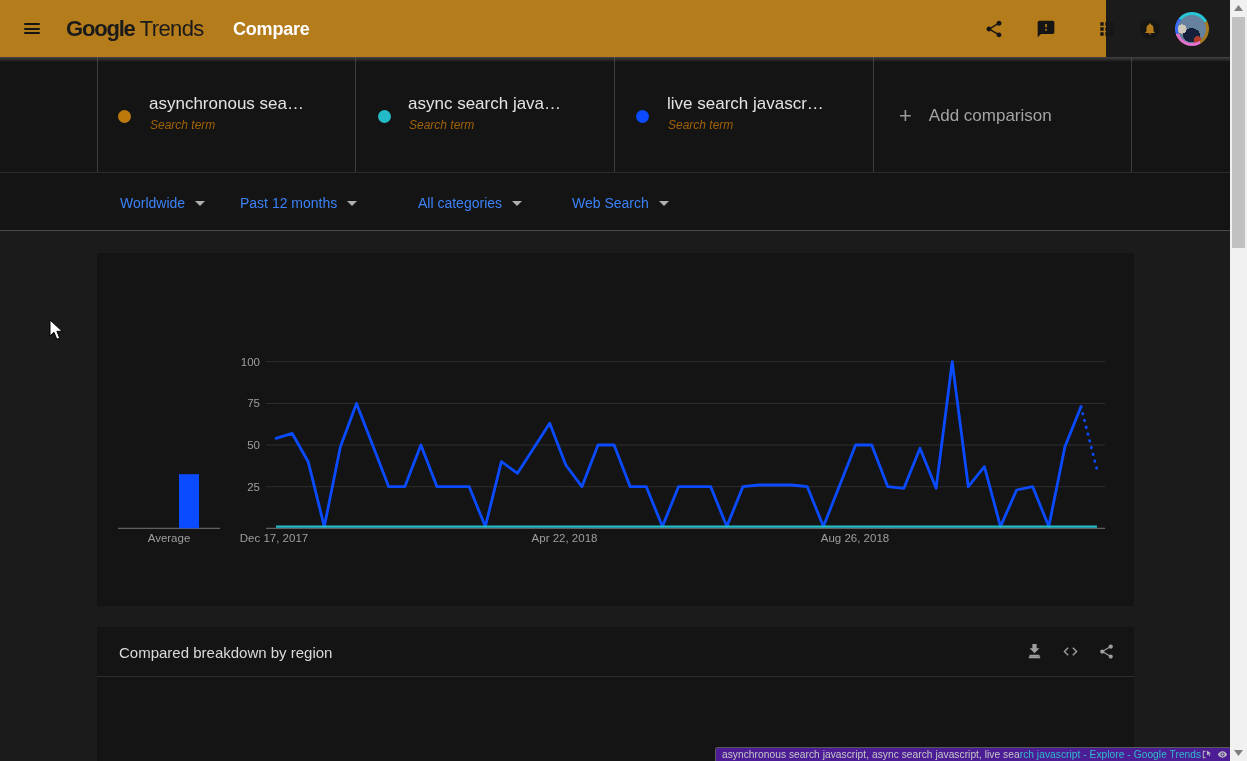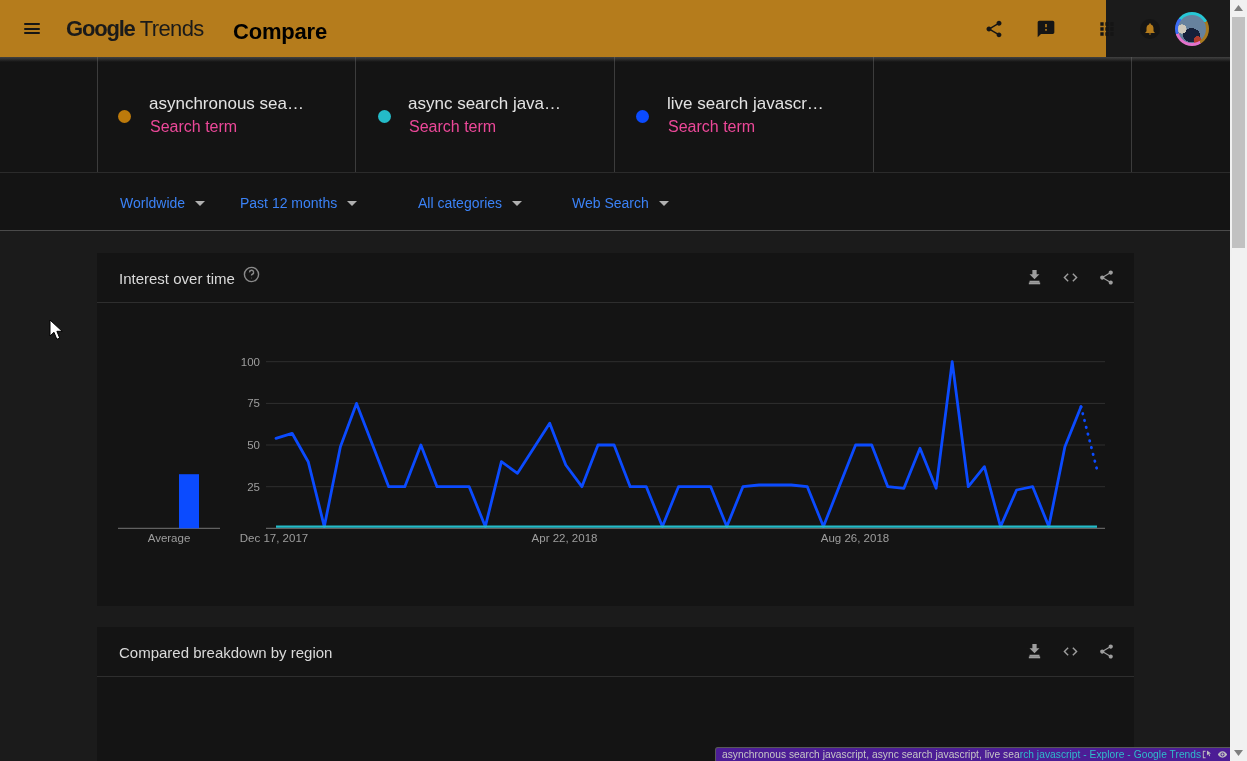--- a/index.html
+++ b/index.html
@@ -5,31 +5,31 @@
 * { margin:0; padding:0; box-sizing:border-box; }
 html,body { width:1247px; height:761px; overflow:hidden; }
 body { background:#1b1b1b; font-family:"Liberation Sans",sans-serif; position:relative; }
 
 
 #header { position:absolute; left:0; top:0; width:1106px; height:57px; background:#b57c1c; z-index:5; }
 #burger { position:absolute; left:24px; top:23px; width:16px; height:11px; }
 #burger div { height:2px; background:#151515; margin-bottom:2.6px; border-radius:1px; }
 #logo { position:absolute; left:66px; top:16px; font-size:22px; letter-spacing:-0.6px; color:#1a1a1a; }
 #logo .g { font-weight:bold; letter-spacing:-1.2px; }
-#compare-title { position:absolute; left:233px; top:19px; font-size:22px; font-weight:bold; color:#000000; letter-spacing:-0.2px; }
+#compare-title { position:absolute; left:233px; top:19px; font-size:18px; font-weight:bold; color:#ffffff; letter-spacing:-0.2px; }
 .hicon { position:absolute; top:19px; width:20px; height:20px; }
 
 
 #topstrip { position:absolute; left:0; top:57px; width:1230px; height:174px; background:#141414; }
 #headshadow { position:absolute; left:0; top:57px; width:1230px; height:5px; background:linear-gradient(rgba(110,110,110,0.5), rgba(110,110,110,0.0)); z-index:6; }
 .vdiv { position:absolute; top:0; width:1px; height:115px; background:#3c3c3c; }
 #cardsborder { position:absolute; left:0; top:115px; width:1230px; height:1px; background:#2b2b2b; }
 .dot { position:absolute; top:53px; width:13px; height:13px; border-radius:50%; }
 .cardtitle { position:absolute; top:37px; font-size:17px; color:#e3e3e3; }
-.cardsub { position:absolute; top:61px; font-size:16px; color:#ec4899; }
+.cardsub { position:absolute; top:61px; font-size:12px; color:#a16207;font-style:italic; }
 #addcomp { position:absolute; left:899px; top:46px; color:#a3a3a3; font-size:17px; }
 #addcomp .plus { font-size:22px; font-weight:400; vertical-align:-2px; margin-right:17px; color:#9a9a9a;}
 
 .filter { position:absolute; top:138px; font-size:14px; color:#3b82f6; }
 .caret { display:inline-block; width:0; height:0; border-left:5px solid transparent; border-right:5px solid transparent; border-top:5px solid #b0b0b0; margin-left:10px; vertical-align:2px; }
 #filterborder { position:absolute; left:0; top:173px; width:1230px; height:1px; background:#4a4a4a; }
 
 
 .card { position:absolute; left:97px; width:1037px; background:#141414; }
 .cardhead { position:absolute; left:0; top:0; width:100%; height:50px; border-bottom:1px solid #2e2e2e; }
@@ -86,47 +86,30 @@
   <div class="cardsub" style="left:150px">Search term</div>
 
   <div class="dot" style="left:378px; background:#24bbc8;"></div>
   <div class="cardtitle" style="left:408px">async search java…</div>
   <div class="cardsub" style="left:409px">Search term</div>
 
   <div class="dot" style="left:636px; background:#0b4bff;"></div>
   <div class="cardtitle" style="left:667px">live search javascr…</div>
   <div class="cardsub" style="left:668px">Search term</div>
 
+  <div id="addcomp"><span class="plus">+</span>Add comparison</div>
 
   <div class="filter" style="left:120px">Worldwide<span class="caret"></span></div>
   <div class="filter" style="left:240px">Past 12 months<span class="caret"></span></div>
   <div class="filter" style="left:418px">All categories<span class="caret"></span></div>
   <div class="filter" style="left:572px">Web Search<span class="caret"></span></div>
   <div id="filterborder"></div>
 </div>
 
 <div class="card" id="iot" style="top:253px; height:353px;">
-  <div class="cardhead">
-    <span class="ct">Interest over time</span>
-    <svg style="position:absolute; left:146px; top:13px;" width="17" height="17" viewBox="0 0 24 24" fill="none" stroke="#8a8a8a" stroke-width="2">
-      <circle cx="12" cy="12" r="10"></circle>
-      <path d="M9.2 9a2.9 2.9 0 1 1 3.9 2.7c-.8.3-1.1.9-1.1 1.8" fill="none"></path>
-      <circle cx="12" cy="17" r="0.6" fill="#8a8a8a" stroke="none"></circle>
-    </svg>
-    <svg class="cicons" style="right:91px" width="17" height="17" viewBox="0 0 24 24" fill="#9e9e9e">
-        <path d="M19 9h-4V3H9v6H5l7 7 7-7zM5 18v3h14v-3H5z" transform="translate(0 -1.5)"></path>
-        <rect x="4" y="19" width="16" height="2.6"></rect>
-      </svg>
-    <svg class="cicons" style="right:55px" width="17" height="17" viewBox="0 0 24 24" fill="#9e9e9e">
-        <path d="M9.4 16.6 4.8 12l4.6-4.6L8 6l-6 6 6 6 1.4-1.4zm5.2 0 4.6-4.6-4.6-4.6L16 6l6 6-6 6-1.4-1.4z"></path>
-      </svg>
-    <svg class="cicons" style="right:19px" width="17" height="17" viewBox="0 0 24 24" fill="#9e9e9e">
-        <path d="M18 16.08c-.76 0-1.44.3-1.96.77L8.91 12.7c.05-.23.09-.46.09-.7s-.04-.47-.09-.7l7.05-4.11c.54.5 1.25.81 2.04.81 1.66 0 3-1.34 3-3s-1.34-3-3-3-3 1.34-3 3c0 .24.04.47.09.7L8.04 9.81C7.5 9.31 6.79 9 6 9c-1.66 0-3 1.34-3 3s1.34 3 3 3c.79 0 1.5-.31 2.04-.81l7.12 4.16c-.05.21-.08.43-.08.65 0 1.61 1.31 2.92 2.92 2.92 1.61 0 2.92-1.31 2.92-2.92s-1.31-2.92-2.92-2.92z"></path>
-      </svg>
-  </div>
   <svg id="chart" style="position:absolute; left:0; top:51px; font-family:&quot;Liberation Sans&quot;,sans-serif;" width="1037" height="302" viewBox="0 0 1037 302">
     <line x1="169" y1="182.7" x2="1008" y2="182.7" stroke="#2f2f2f" stroke-width="1"></line>
     <line x1="169" y1="141.0" x2="1008" y2="141.0" stroke="#2f2f2f" stroke-width="1"></line>
     <line x1="169" y1="99.4" x2="1008" y2="99.4" stroke="#2f2f2f" stroke-width="1"></line>
     <line x1="169" y1="57.7" x2="1008" y2="57.7" stroke="#2f2f2f" stroke-width="1"></line>
     <text x="163" y="61.7" fill="#9e9e9e" font-size="11.5" text-anchor="end">100</text>
     <text x="163" y="103.4" fill="#9e9e9e" font-size="11.5" text-anchor="end">75</text>
     <text x="163" y="145.0" fill="#9e9e9e" font-size="11.5" text-anchor="end">50</text>
     <text x="163" y="186.7" fill="#9e9e9e" font-size="11.5" text-anchor="end">25</text>
     <line x1="21" y1="224.3" x2="123" y2="224.3" stroke="#757575" stroke-width="1"></line>

